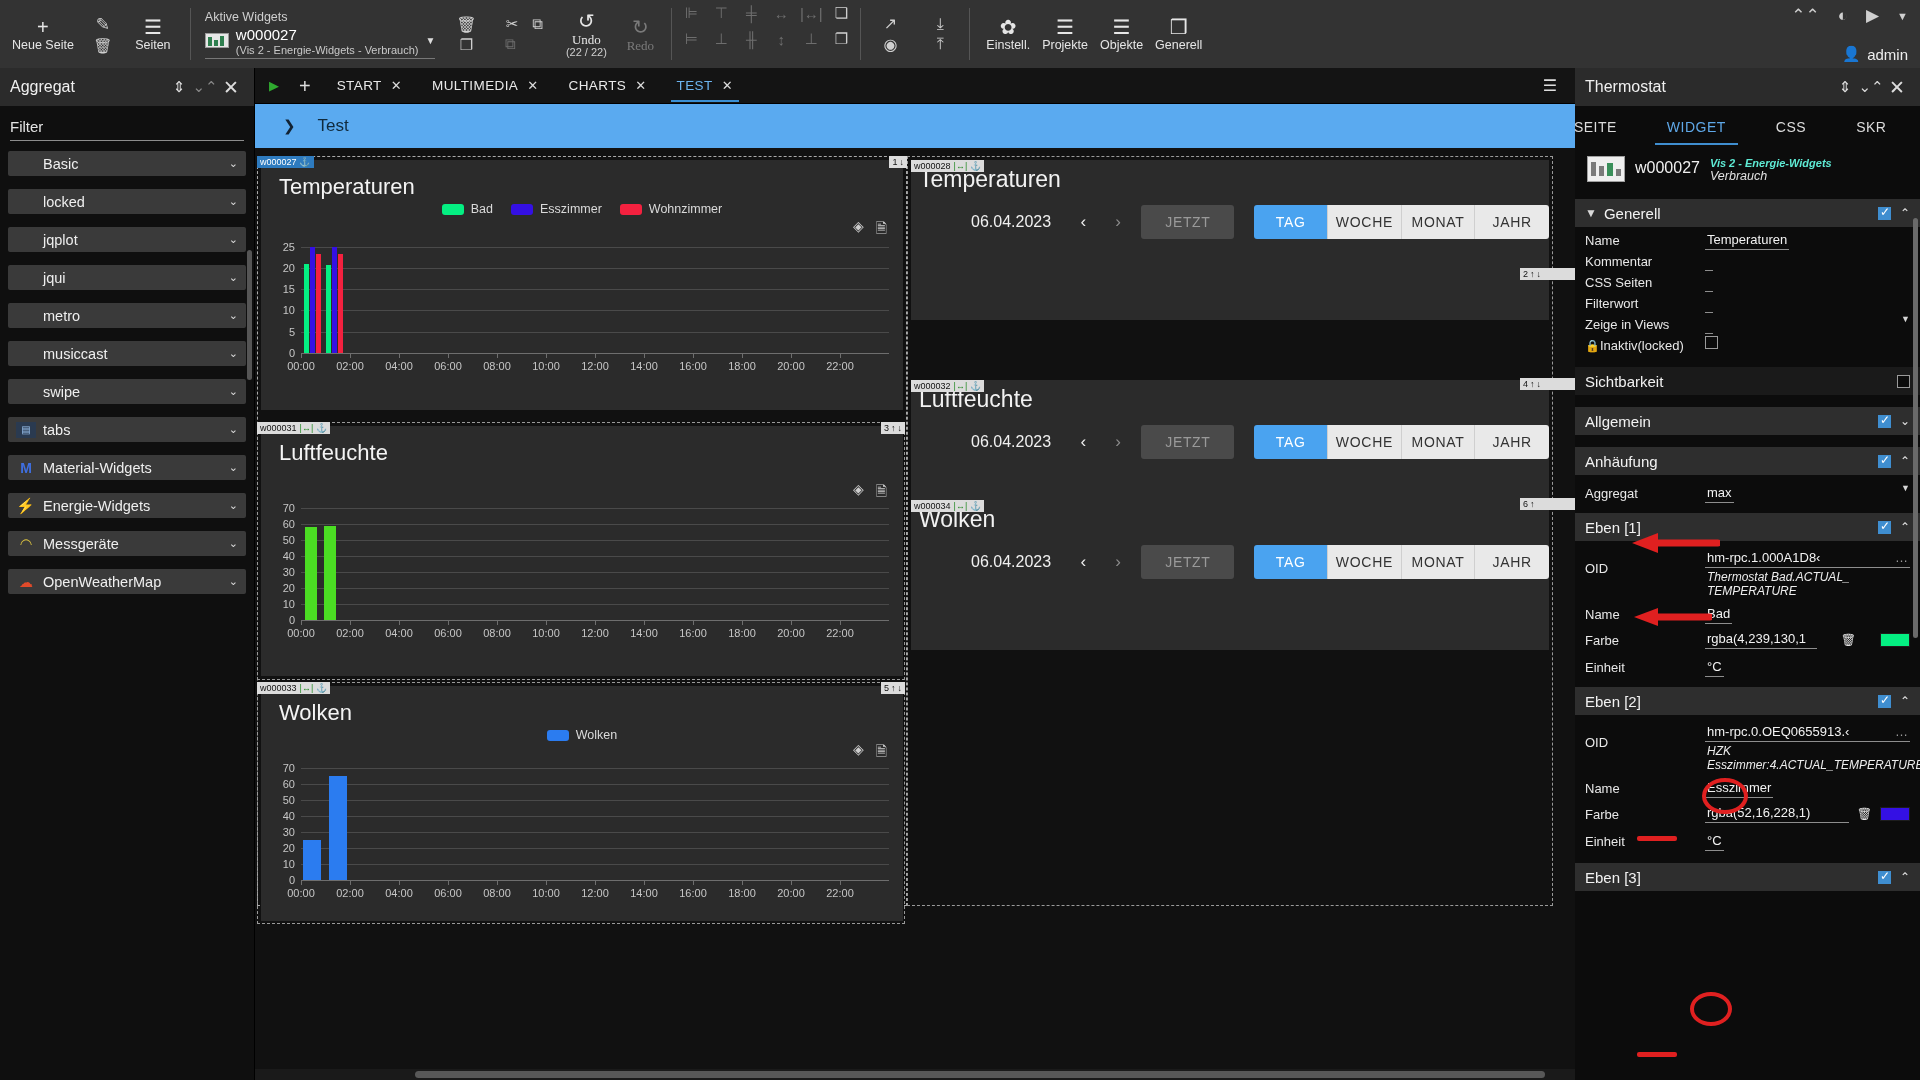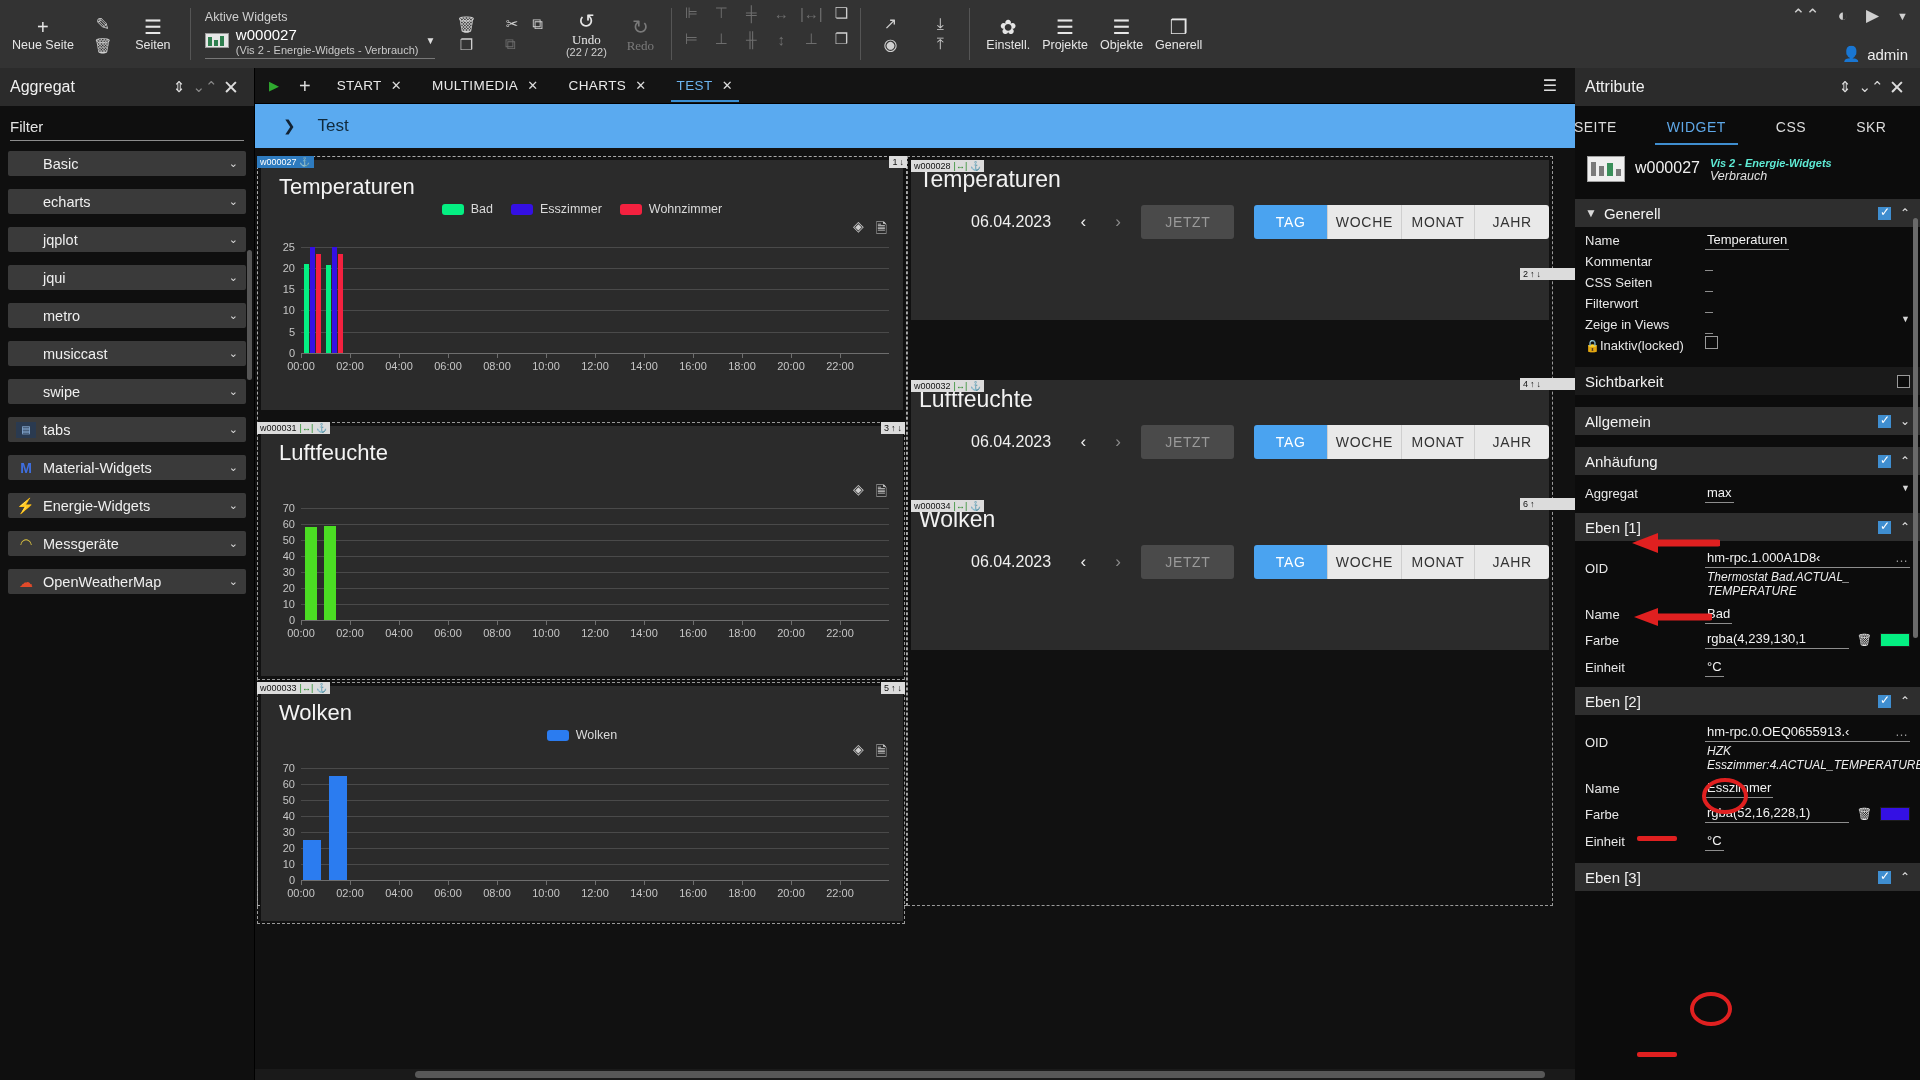--- a/index.html
+++ b/index.html
@@ -304,21 +304,21 @@
         <div class="filter-lbl">Filter</div>
       </div>
       <div class="pal-list">
         <div class="pal-item">
           <span class="pico"></span>
           <span class="pname">Basic</span>
           <span class="pchev">⌄</span>
         </div>
         <div class="pal-item">
           <span class="pico"></span>
-          <span class="pname">echarts</span>
+          <span class="pname">locked</span>
           <span class="pchev">⌄</span>
         </div>
         <div class="pal-item">
           <span class="pico"></span>
           <span class="pname">jqplot</span>
           <span class="pchev">⌄</span>
         </div>
         <div class="pal-item">
           <span class="pico"></span>
           <span class="pname">jqui</span>
@@ -710,21 +710,21 @@
 
       </div>
 
       <div class="hsb" style="left:0;">
         <i style="left:160px; width:1130px;"></i>
       </div>
     </div>
 
     <div class="attrs">
       <div class="panel-head">
-        <span class="ttl">Attribute</span>
+        <span class="ttl">Thermostat</span>
         <span class="hact">⇕</span>
         <span class="hact">⌄⌃</span>
         <span class="hact" style="font-size:19px;">✕</span>
       </div>
 
       <div class="at-tabs">
         <span class="at-tab">SEITE</span>
         <span class="at-tab active">WIDGET</span>
         <span class="at-tab">CSS</span>
         <span class="at-tab">SKR</span>
@@ -832,21 +832,21 @@
             </span>
             <div class="oid-sub">Thermostat Bad.ACTUAL_ TEMPERATURE</div>
           </span>
         </div>
         <div class="row" style="padding-top:6px;">
           <span class="k">Name</span>
           <span class="v"><span class="inp">Bad</span></span>
         </div>
         <div class="row" style="padding-top:8px;">
           <span class="k">Farbe</span>
-          <span class="v" style="display:flex;align-items:center;gap:2px;">
+          <span class="v" style="display:flex;align-items:center;gap:18px;">
             <span class="inp" style="flex:1;">rgba(4,239,130,1</span>
             <span class="trash">🗑</span>
             <span class="colorchip" style="background:#04ef82"></span>
           </span>
         </div>
         <div class="row" style="padding-top:8px;">
           <span class="k">Einheit</span>
           <span class="v"><span class="inp">°C</span></span>
         </div>
       </div>

